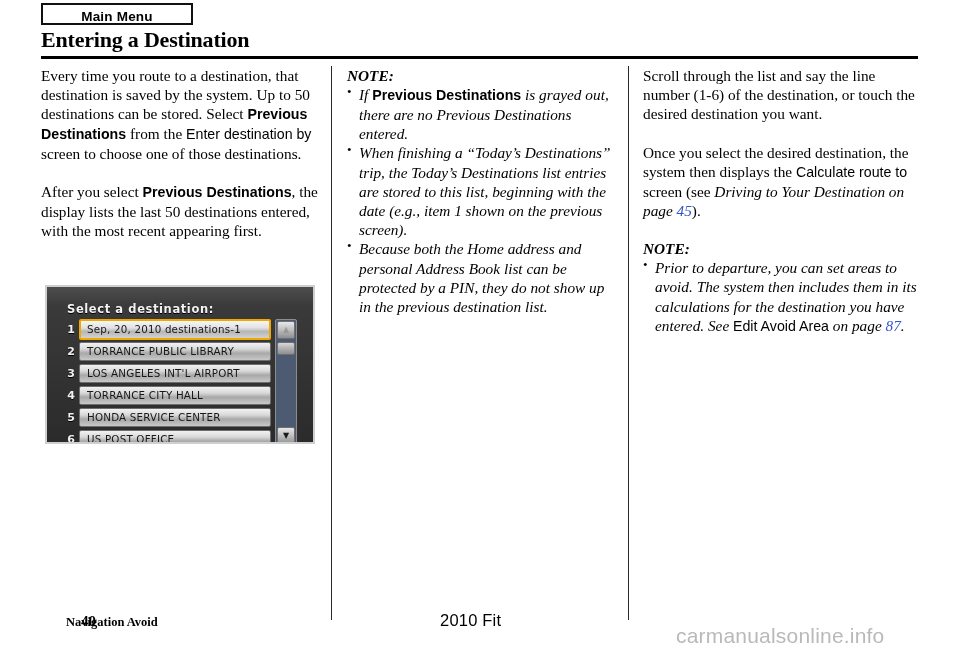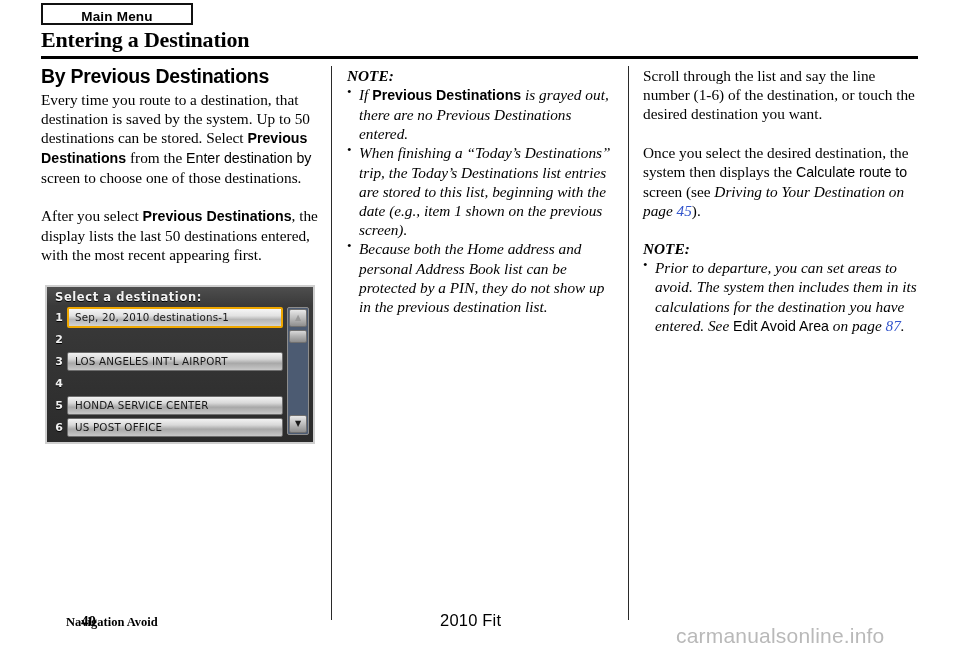--- a/index.html
+++ b/index.html
@@ -134,21 +134,21 @@
   
   .nav-shot {
     position: absolute;
     left: 45px;
     top: 285px;
     width: 270px;
     height: 159px;
     box-sizing: border-box;
     background: linear-gradient(180deg,#4e4e4e 0%,#3a3a3a 12%,#2b2b2b 100%);
     border: 2px solid #cfcfcf;
-    padding: 0;
+    padding: 12px;
     overflow: hidden;
     font-family: "DejaVu Sans", sans-serif;
   }
   .nav-title {
     color: #f2f2f2;
     font-size: 11.5px;
     font-weight: bold;
     letter-spacing: 0.6px;
     padding: 4px 0 3px 8px;
     text-shadow: 0 1px 0 #000;
@@ -293,48 +293,49 @@
   <span>Main Menu</span>
 </div>
 
 <div class="page-title">Entering a Destination</div>
 <div class="title-rule"></div>
 
 <div class="divider divider-1"></div>
 <div class="divider divider-2"></div>
 
 <div class="col col-1">
-  <h2 class="sec-head">By Previous Destinations</h2>
 
   <p class="para"><span>Every time you route to a destination, that destination is saved by the system. Up to 50 destinations can be stored. Select </span><span class="ui-b">Previous Destinations</span><span> from the </span><span class="ui">Enter destination by</span><span> screen to choose one of those destinations.</span></p>
 
   <p class="para"><span>After you select </span><span class="ui-b">Previous Destinations</span><span>, the display lists the last 50 destinations entered, with the most recent appearing first.</span></p>
 </div>
 
 <div class="nav-shot">
   <div class="nav-title">Select a destination:</div>
   <div class="nav-body">
     <div class="nav-rows">
 
       <div class="nav-row selected">
         <div class="nav-num">1</div>
         <div class="nav-btn">Sep, 20, 2010 destinations-1</div>
       </div>
 
       <div class="nav-row">
         <div class="nav-num">2</div>
+        <div class="nav-btn">TORRANCE PUBLIC LIBRARY</div>
       </div>
 
       <div class="nav-row">
         <div class="nav-num">3</div>
         <div class="nav-btn">LOS ANGELES INT'L AIRPORT</div>
       </div>
 
       <div class="nav-row">
         <div class="nav-num">4</div>
+        <div class="nav-btn">TORRANCE CITY HALL</div>
       </div>
 
       <div class="nav-row">
         <div class="nav-num">5</div>
         <div class="nav-btn">HONDA SERVICE CENTER</div>
       </div>
 
       <div class="nav-row">
         <div class="nav-num">6</div>
         <div class="nav-btn">US POST OFFICE</div>

